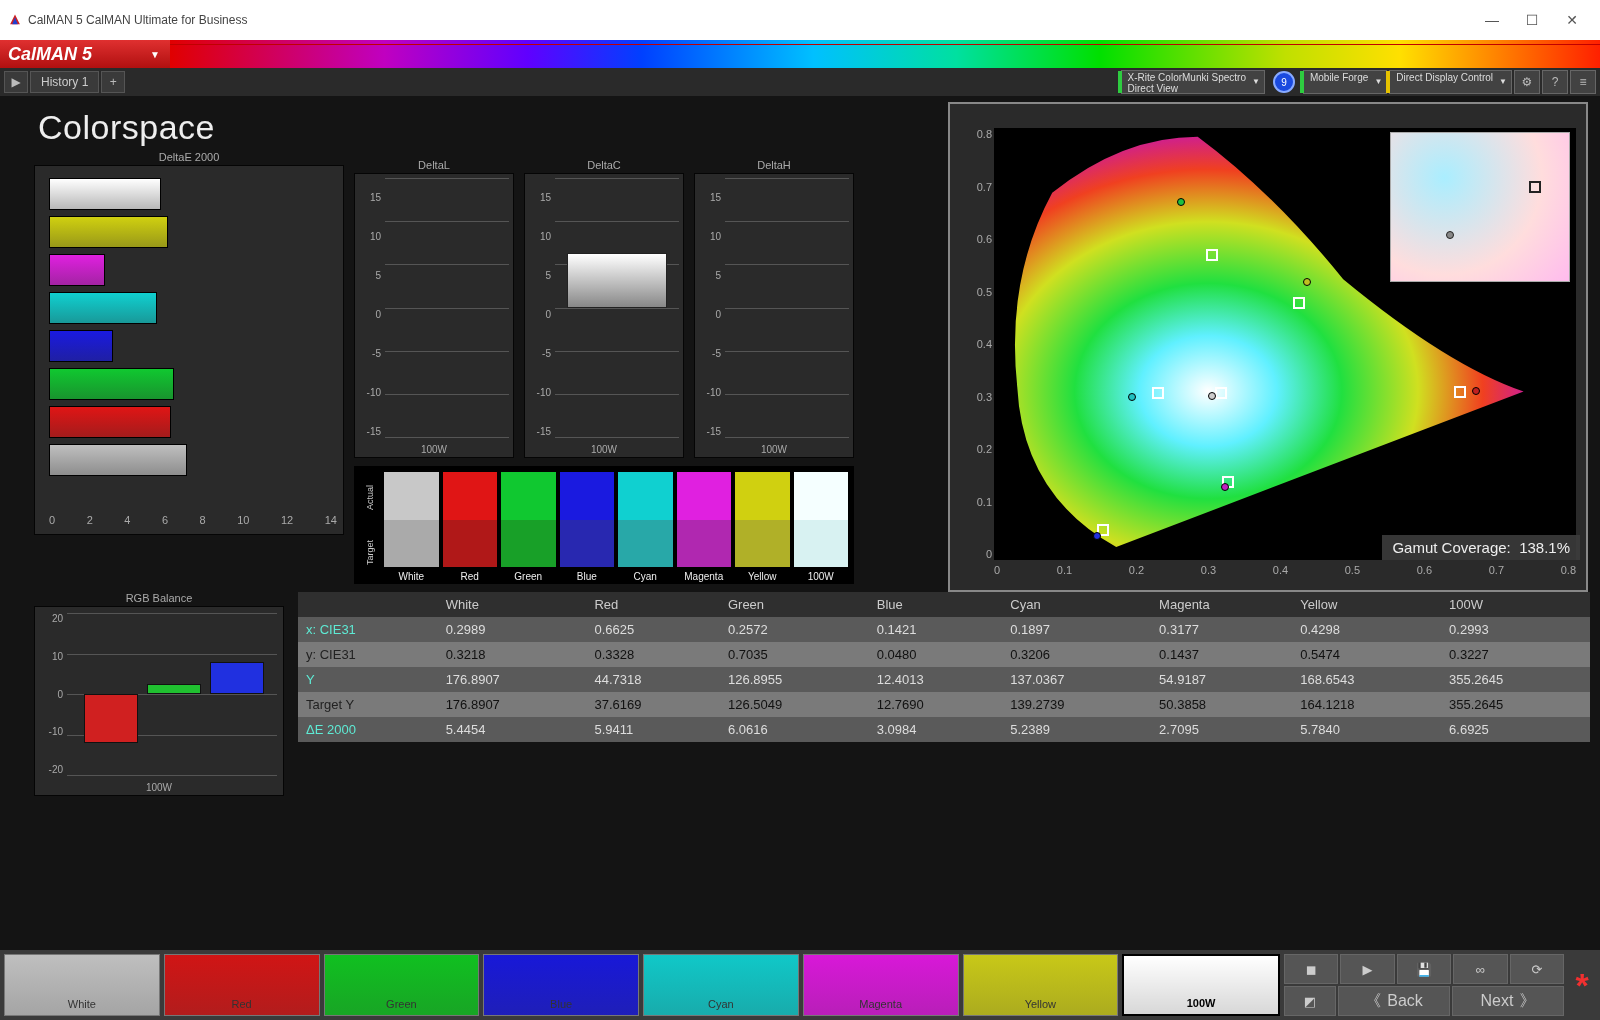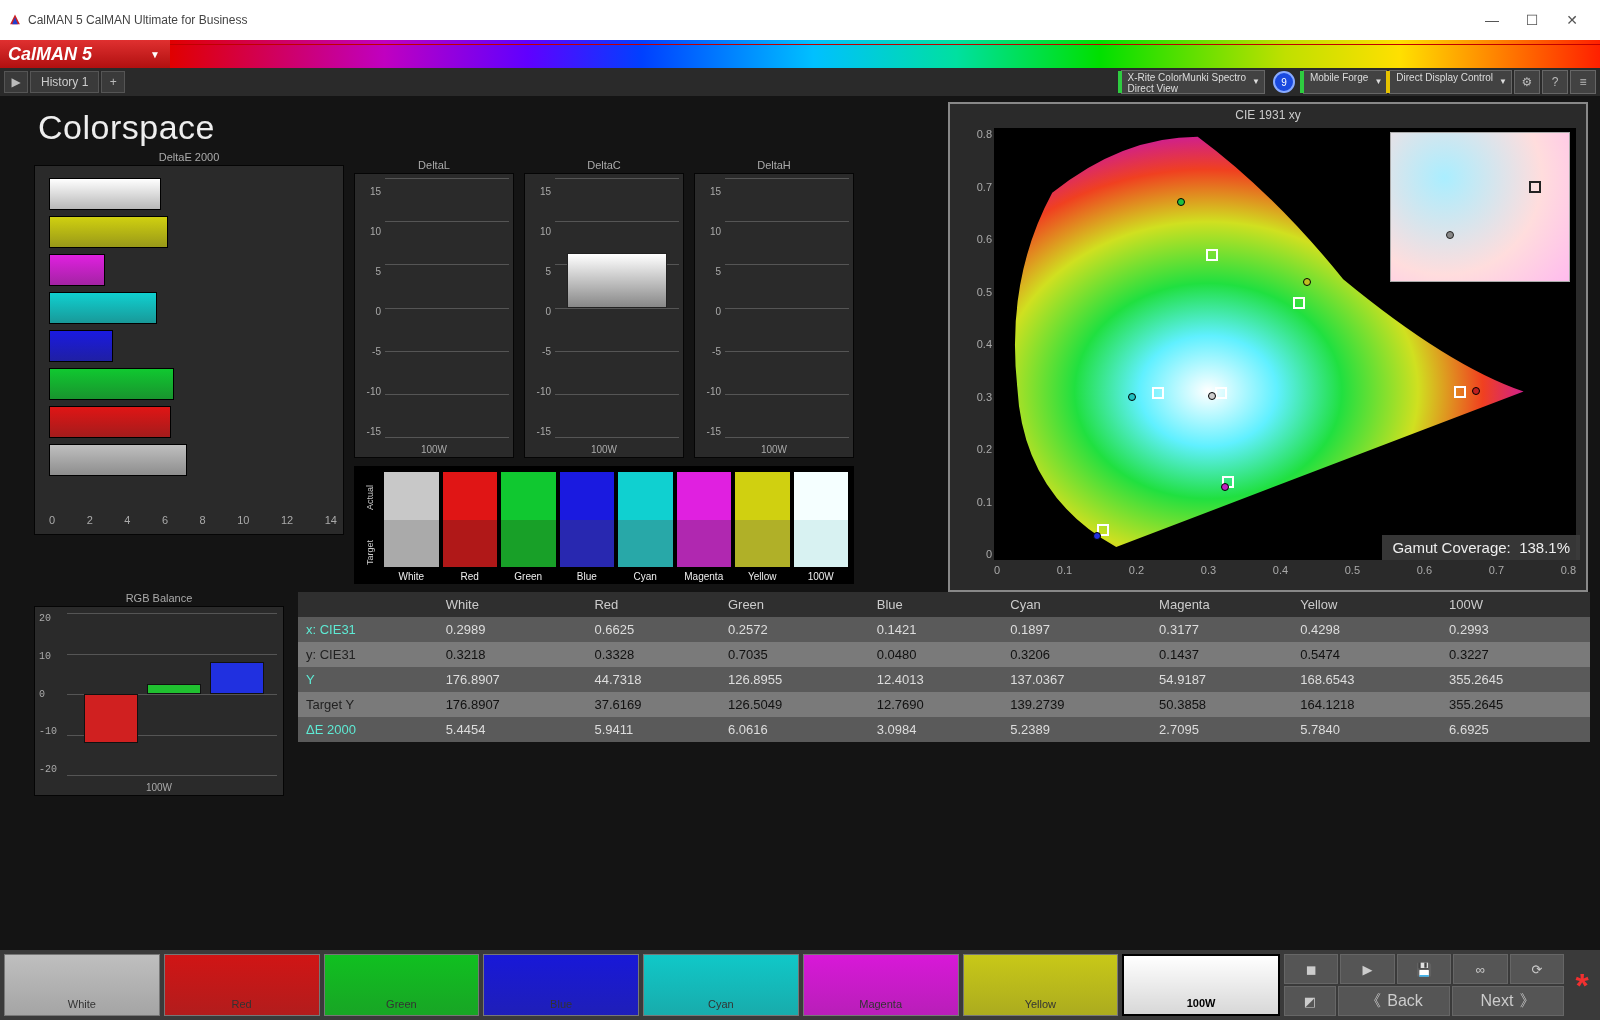--- a/index.html
+++ b/index.html
@@ -40,21 +40,21 @@
   .de2000-box { width: 310px; }
   .minichart-title { text-align:center; color:#aaa; font-size:11px; margin-bottom:2px; }
   .deltaE-chart { position:relative; width:100%; height:370px; background:#2a2a2a; border:1px solid #050505; }
   .deltaE-bars { position:absolute; left:14px; right:6px; top:6px; bottom:22px; }
   .deltaE-bar { height: 32px; margin: 6px 0; border:1px solid #000; position: relative;}
   .deltaE-axis { position:absolute; left:14px; right:6px; bottom:2px; height:18px; display:flex; justify-content:space-between; color:#aaa; font-size:11px;}
 
   .delta-trio { display:flex; gap:10px; margin-top: 8px; }
   .delta-one { width: 160px; }
   .delta-plot { width:100%; height:285px; background:#2a2a2a; border:1px solid #050505; position:relative; }
-  .delta-yaxis { position:absolute; left:2px; top:12px; bottom:20px; width:24px; display:flex; flex-direction:column; justify-content:space-between; align-items:flex-end; font-size:10px; color:#aaa;}
+  .delta-yaxis { position:absolute; left:2px; top:18px; bottom:20px; width:24px; display:flex; flex-direction:column; justify-content:space-between; align-items:flex-end; font-size:10px; color:#aaa;}
   .delta-grid { position:absolute; left:30px; right:4px; top:4px; bottom:20px; }
   .delta-grid .hline { position:absolute; left:0; right:0; border-top:1px solid #555; }
   .delta-xlabel { position:absolute; left:0; right:0; bottom:2px; text-align:center; color:#aaa; font-size:10px;}
   .delta-bargrad { position:absolute; background: linear-gradient(#fff,#888); border:1px solid #222;}
 
   
   .swatch-strip { margin-top:8px; background:#000; padding:6px 6px 2px 6px; display:flex; gap:4px; align-items:stretch;}
   .swatch-labels { width:20px; display:flex; flex-direction:column; justify-content:space-around; font-size:9px; color:#ccc;}
   .swatch-labels span { transform: rotate(-90deg); }
   .sw { flex:1; display:flex; flex-direction:column; }
@@ -74,21 +74,21 @@
   .cie-dot   { position:absolute; width:8px; height:8px; border-radius:50%; border:1px solid #000; transform:translate(-50%,-50%);}
 
   
   .row2 { display:flex; gap:14px; margin-top: 8px; align-items:flex-start; }
   .cur-read { width: 250px; }
   .cur-read h2 { color:#eee; font-size:24px; font-weight:400; margin-bottom:6px;}
   .cur-read p { color:#eee; font-size:20px; margin: 6px 0; font-weight:300;}
 
   .rgbbal { width: 250px; }
   .rgb-plot { width:100%; height:190px; background:#2a2a2a; border:1px solid #050505; position:relative;}
-  .rgb-yaxis { position:absolute; left:4px; top:6px; bottom:20px; width:24px; display:flex; flex-direction:column; justify-content:space-between; align-items:flex-start; font-size:10px; color:#aaa;font-family:Liberation Mono, monospace;}
+  .rgb-yaxis { position:absolute; left:4px; top:6px; bottom:20px; width:24px; display:flex; flex-direction:column; justify-content:space-between; align-items:flex-end; font-size:10px; color:#aaa;}
   .rgb-grid { position:absolute; left:32px; right:6px; top:6px; bottom:20px; }
   .rgb-bar { position:absolute; border:1px solid #111;}
   .rgb-xlabel { position:absolute; left:0; right:0; bottom:2px; text-align:center; color:#aaa; font-size:10px;}
 
   .data-table { flex:1; font-size:13px; color:#ddd; }
   .data-table table { width:100%; border-collapse:collapse; }
   .data-table th, .data-table td { padding: 5px 8px; text-align:left; }
   .data-table thead th { background:#2f2f2f; font-weight:400; color:#ccc;}
   .data-table tbody tr:nth-child(odd) td { background:#5a5a5a; }
   .data-table tbody tr:nth-child(even) td { background:#7a7a7a; color:#111;}
@@ -310,21 +310,20 @@
               <div class="top" style="background:#f5ffff"></div>
               <div class="bot" style="background:#d8f2f2"></div>
               <div class="cap">100W</div>
             </div>
           </div>
       </div>
     </div>
   </div>
 
   <div class="cie-panel">
-    <div class="cie-title">CIE 1931 xy</div>
     <div class="cie-yaxis" id="cie-yaxis">
         <span>0.8</span>
         <span>0.7</span>
         <span>0.6</span>
         <span>0.5</span>
         <span>0.4</span>
         <span>0.3</span>
         <span>0.2</span>
         <span>0.1</span>
         <span>0</span>

